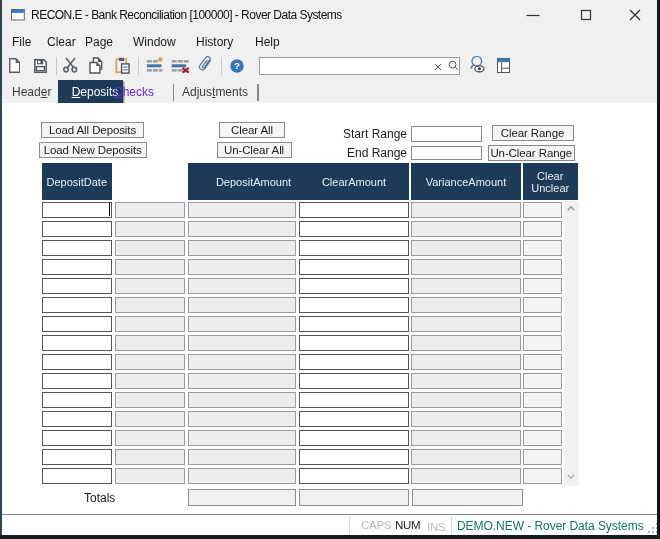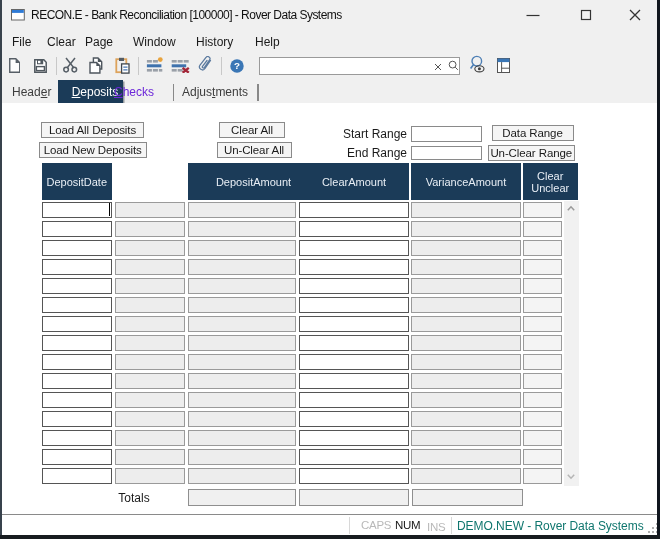--- a/index.html
+++ b/index.html
@@ -149,21 +149,21 @@
 
   <div class="abs" style="left:2px;top:103px;width:655px;height:411px;background:#fff"></div>
 
   <div class="btn" style="left:41px;top:121.5px;width:103px;height:16px">Load All Deposits</div>
   <div class="btn" style="left:39px;top:142px;width:107.5px;height:16px">Load New Deposits</div>
   <div class="btn" style="left:219px;top:121.5px;width:66px;height:16px">Clear All</div>
   <div class="btn" style="left:216.5px;top:142px;width:75px;height:16px">Un-Clear All</div>
 
   <div class="abs" style="left:307px;top:127px;width:100px;text-align:right;font-size:12px;color:#1a1a1a">Start Range</div>
   <div class="tbx" style="left:411px;top:126px;width:71px;height:15.5px"></div>
-  <div class="btn" style="left:491.5px;top:125px;width:82px;height:16px">Data Range</div>
+  <div class="btn" style="left:491.5px;top:125px;width:82px;height:16px">Clear Range</div>
   <div class="abs" style="left:307px;top:146px;width:100px;text-align:right;font-size:12px;color:#1a1a1a">End Range</div>
   <div class="tbx" style="left:411px;top:145.5px;width:71px;height:14.5px"></div>
   <div class="btn" style="left:487.5px;top:144.5px;width:87.5px;height:16px">Un-Clear Range</div>
 
 <div style="position:absolute;left:42px;top:162.5px;width:69.5px;height:37px;background:#1b3b58;color:#e8eef5;font-size:11px;display:flex;align-items:center;justify-content:center;text-align:center;line-height:12px;padding-top:2.5px;box-sizing:border-box">DepositDate</div>
 <div style="position:absolute;left:187.5px;top:162.5px;width:132px;height:37px;background:#1b3b58;color:#e8eef5;font-size:11px;display:flex;align-items:center;justify-content:center;text-align:center;line-height:12px;padding-top:2.5px;box-sizing:border-box">DepositAmount</div>
 <div style="position:absolute;left:299px;top:162.5px;width:110.0px;height:37px;background:#1b3b58;color:#e8eef5;font-size:11px;display:flex;align-items:center;justify-content:center;text-align:center;line-height:12px;padding-top:2.5px;box-sizing:border-box">ClearAmount</div>
 <div style="position:absolute;left:411px;top:162.5px;width:110.0px;height:37px;background:#1b3b58;color:#e8eef5;font-size:11px;display:flex;align-items:center;justify-content:center;text-align:center;line-height:12px;padding-top:2.5px;box-sizing:border-box">VarianceAmount</div>
 <div style="position:absolute;left:523px;top:162.5px;width:54.5px;height:37px;background:#1b3b58;color:#e8eef5;font-size:11px;display:flex;align-items:center;justify-content:center;text-align:center;line-height:12px;padding-top:2.5px;box-sizing:border-box">Clear<br>Unclear</div>
 
@@ -261,21 +261,21 @@
   <div class="abs" style="left:108.8px;top:203px;width:1.3px;height:13px;background:#000"></div>
 
   <div class="abs" style="left:563.5px;top:201px;width:15px;height:284.5px;background:#f1f1f1"></div>
   <svg class="abs" style="left:567px;top:204.5px" width="8" height="7" viewBox="0 0 8 7">
       <path d="M0.8 5.2 L4 1.8 L7.2 5.2" fill="none" stroke="#9a9a9a" stroke-width="1.5"></path>
     </svg>
   <svg class="abs" style="left:567px;top:473px" width="8" height="7" viewBox="0 0 8 7">
       <path d="M0.8 1.8 L4 5.2 L7.2 1.8" fill="none" stroke="#b5b5b5" stroke-width="1.5"></path>
     </svg>
 
-  <div class="abs" style="left:84px;top:491px;width:100px;text-align:center;font-size:12px;color:#1a1a1a">Totals</div>
+  <div class="abs" style="left:84px;top:491px;width:100px;text-align:left;font-size:12px;color:#1a1a1a">Totals</div>
   <div class="abs" style="left:187.5px;top:488.5px;width:108.5px;height:17.5px;background:#f0f0f0;border:1px solid #8f8f8f;box-sizing:border-box"></div>
   <div class="abs" style="left:299px;top:488.5px;width:110px;height:17.5px;background:#f0f0f0;border:1px solid #8f8f8f;box-sizing:border-box"></div>
   <div class="abs" style="left:411.5px;top:488.5px;width:111.5px;height:17.5px;background:#f0f0f0;border:1px solid #8f8f8f;box-sizing:border-box"></div>
 
   <div class="abs" style="left:0px;top:514px;width:660px;height:1px;background:#8a8a8a"></div>
   <div class="abs" style="left:0px;top:515px;width:660px;height:19.5px;background:#fff"></div>
   <div class="abs" style="left:348.7px;top:517px;width:1px;height:17px;background:#d8d8d8"></div>
   <div class="stxt" style="left:361px;top:519px;width:23px;text-align:center;color:#b9b9b9;font-size:11.5px;letter-spacing:-0.3px">CAPS</div>
   <div class="stxt" style="left:395px;top:519px;width:22px;text-align:center;color:#1a1a1a;font-size:11.5px;letter-spacing:-0.3px">NUM</div>
   <div class="stxt" style="left:427px;top:521px;width:16px;text-align:left;color:#b9b9b9;font-size:11.5px;letter-spacing:-0.3px">INS</div>

